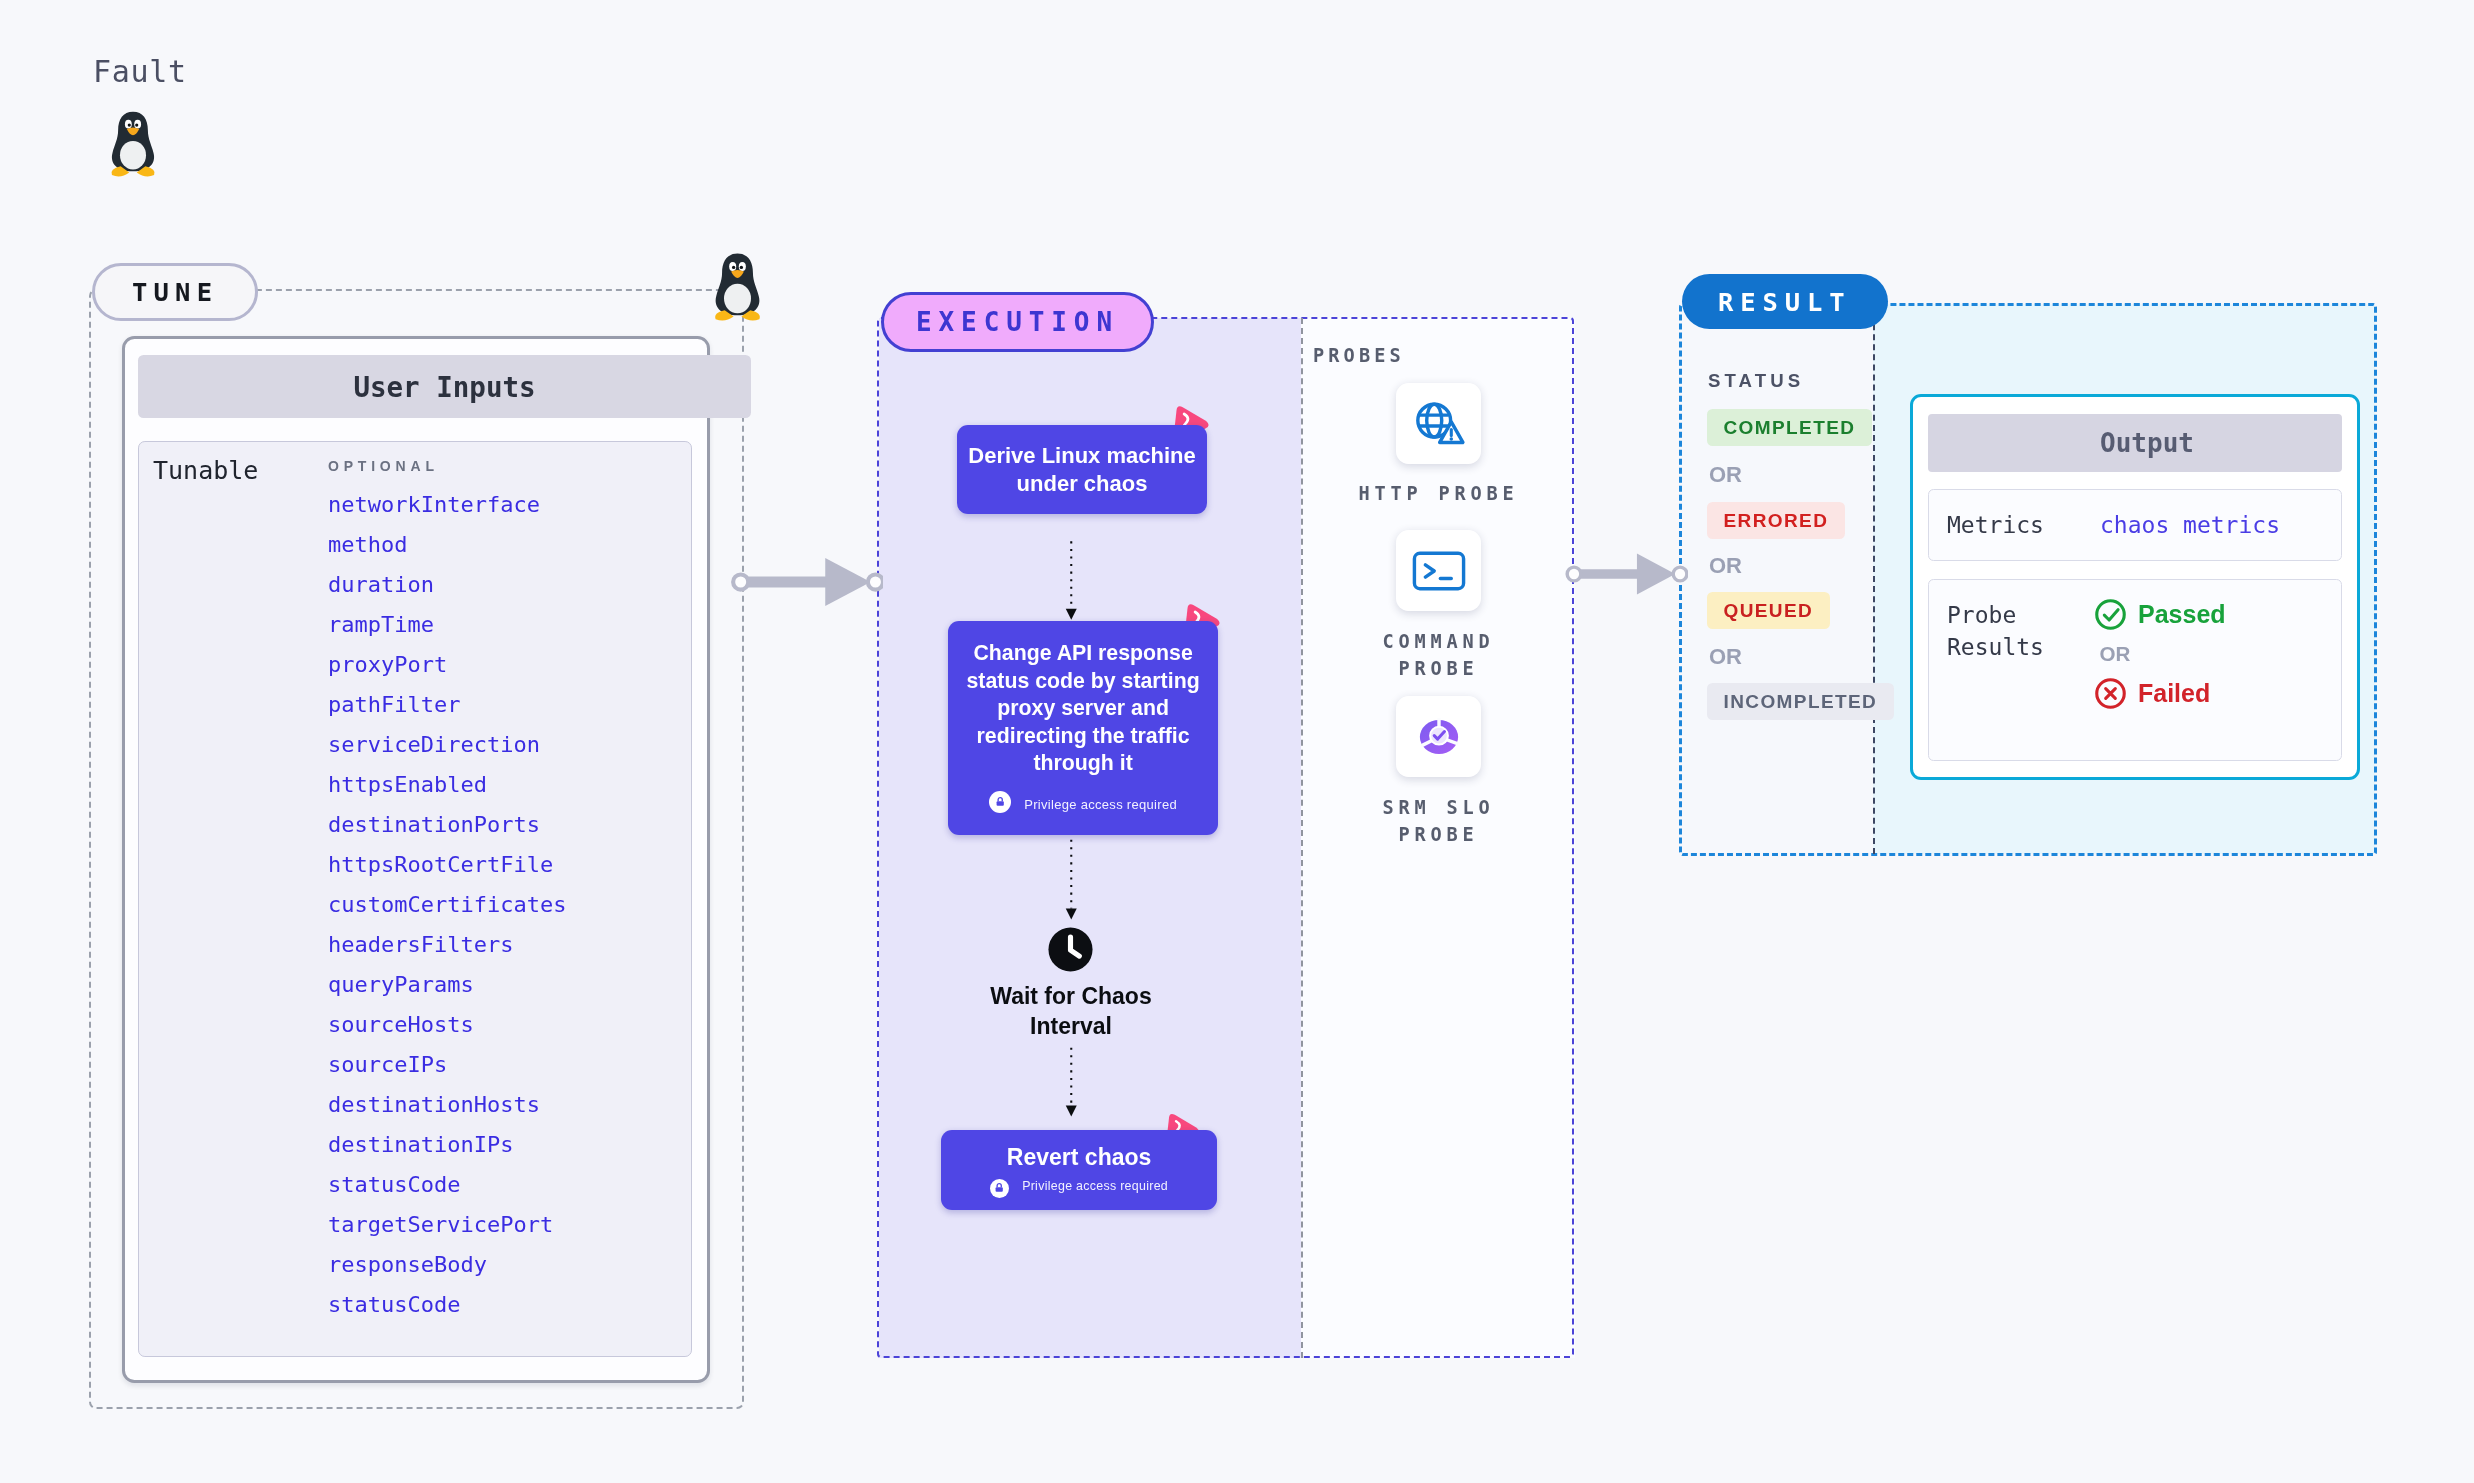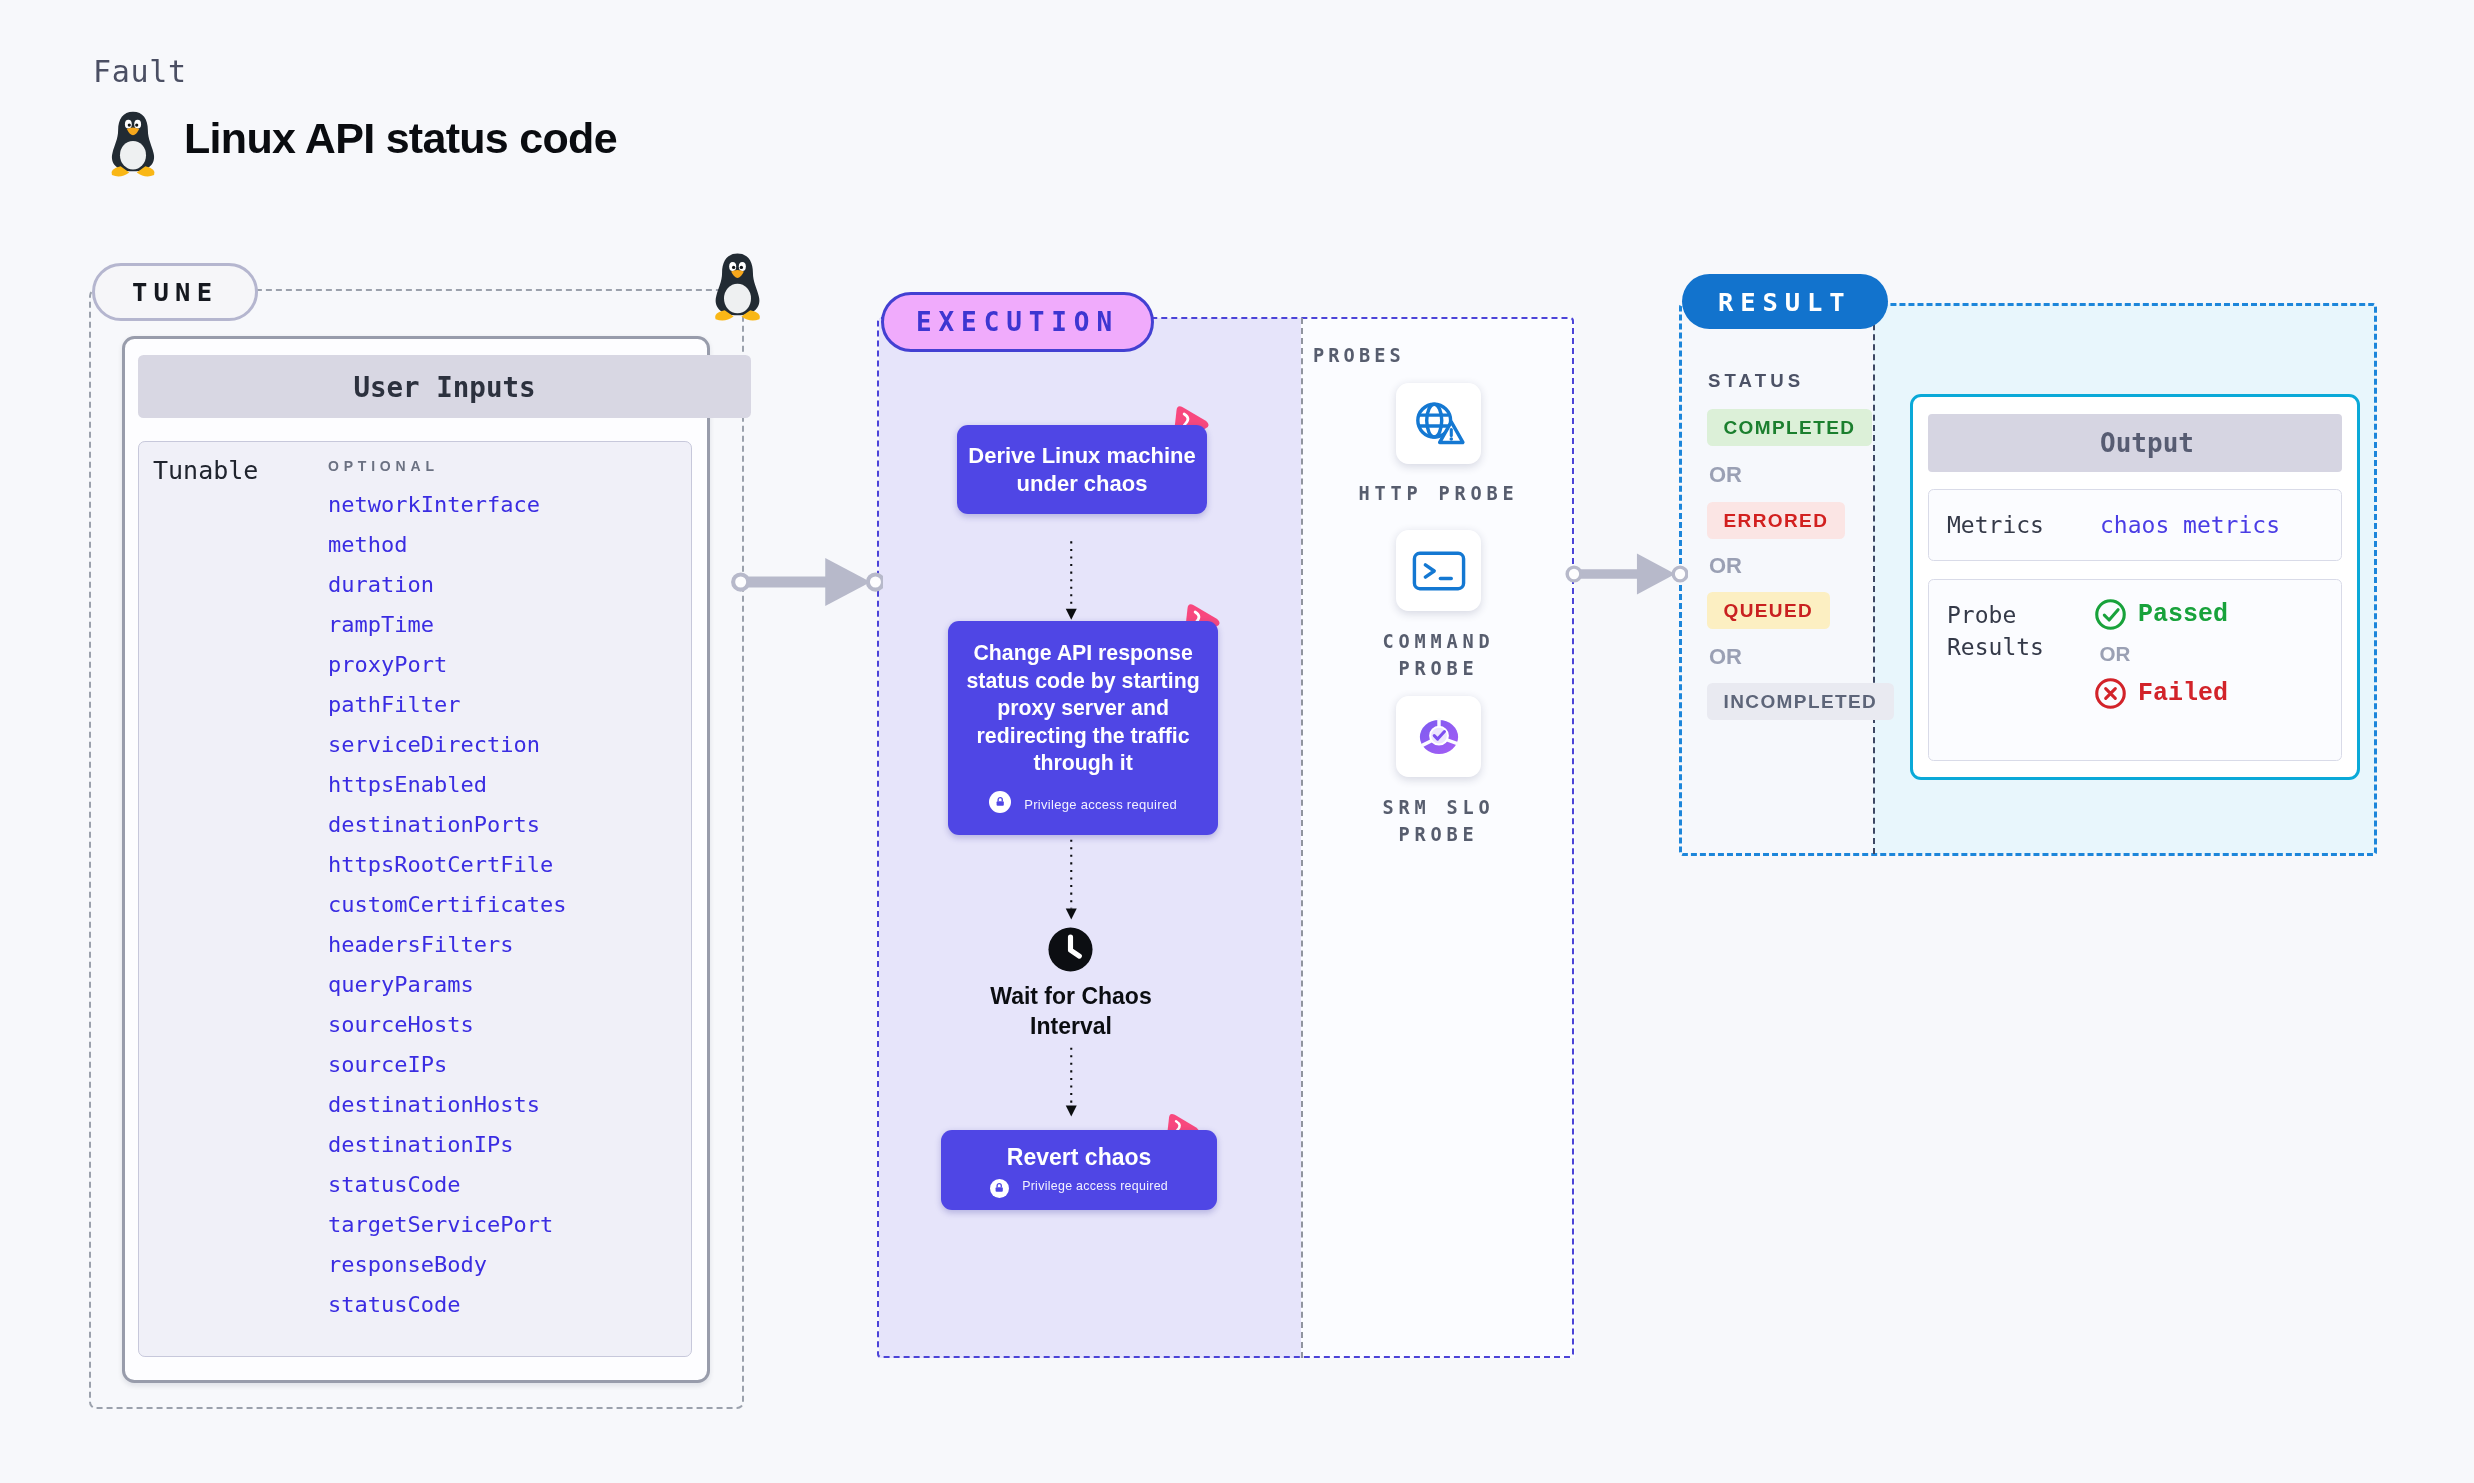--- a/index.html
+++ b/index.html
@@ -112,21 +112,21 @@
     border:1.4px solid #d9dbe8;border-radius:5.5px;}
   .metrics-label{position:absolute;left:18px;top:22px;font-family:"DejaVu Sans Mono",monospace;
     font-size:23px;color:#343948;}
   .metrics-value{position:absolute;left:171px;top:22px;font-family:"DejaVu Sans Mono",monospace;
     font-size:23px;color:#4a3de5;}
   .proberes-row{position:absolute;left:15px;top:182px;right:15px;bottom:16.5px;background:#fbfcff;
     border:1.4px solid #d9dbe8;border-radius:5.5px;}
   .proberes-label{position:absolute;left:18px;top:19px;width:117px;font-family:"DejaVu Sans Mono",monospace;
     font-size:23px;color:#343948;line-height:32px;}
   .verdicts{position:absolute;left:165px;top:18px;display:flex;flex-direction:column;}
-  .verdict-line{display:flex;align-items:center;gap:11px;font-family:Liberation Mono, monospace;}
+  .verdict-line{display:flex;align-items:center;gap:11px;}
   .verdict-line svg{width:33px;height:33px;flex:none;}
   .passed-text{font-size:25px;font-weight:bold;color:#18a23b;}
   .failed-text{font-size:25px;font-weight:bold;color:#d2232a;}
   .verdict-or{margin:11px 0 11px 5.5px;font-size:20.6px;font-weight:600;color:#9aa0b4;}
 </style>
 </head>
 <body>
 
 <div id="canvas">
 
@@ -137,21 +137,20 @@
       <ellipse cx="50" cy="74" rx="21" ry="23" fill="#eef0f1"></ellipse>
       <ellipse cx="42.5" cy="24" rx="5.5" ry="7" fill="#ffffff"></ellipse>
       <ellipse cx="57.5" cy="24" rx="5.5" ry="7" fill="#ffffff"></ellipse>
       <circle cx="44" cy="25.5" r="2.6" fill="#101418"></circle>
       <circle cx="56" cy="25.5" r="2.6" fill="#101418"></circle>
       <path d="M40 32 Q50 27 60 32 Q55 42 50 42 Q45 42 40 32 Z" fill="#f6a71c"></path>
       <path d="M30 92 Q12 96 16 106 Q30 112 44 102 Z" fill="#f9b716"></path>
       <path d="M70 92 Q88 96 84 106 Q70 112 56 102 Z" fill="#f9b716"></path>
     </svg>
   </div>
-  <div class="abs page-title">Linux API status code</div>
 
   <div class="abs tune-box"></div>
   <div class="abs pill tune-pill">
     <span>TUNE</span>
   </div>
   <div class="abs tune-tux">
     <svg viewBox="0 0 100 112" width="100%" height="100%">
       <path d="M50 4 C66 4 74 16 74 34 C74 48 80 58 83 70 C87 84 80 100 50 100 C20 100 13 84 17 70 C20 58 26 48 26 34 C26 16 34 4 50 4 Z" fill="#222b33"></path>
       <ellipse cx="50" cy="74" rx="21" ry="23" fill="#eef0f1"></ellipse>
       <ellipse cx="42.5" cy="24" rx="5.5" ry="7" fill="#ffffff"></ellipse>

